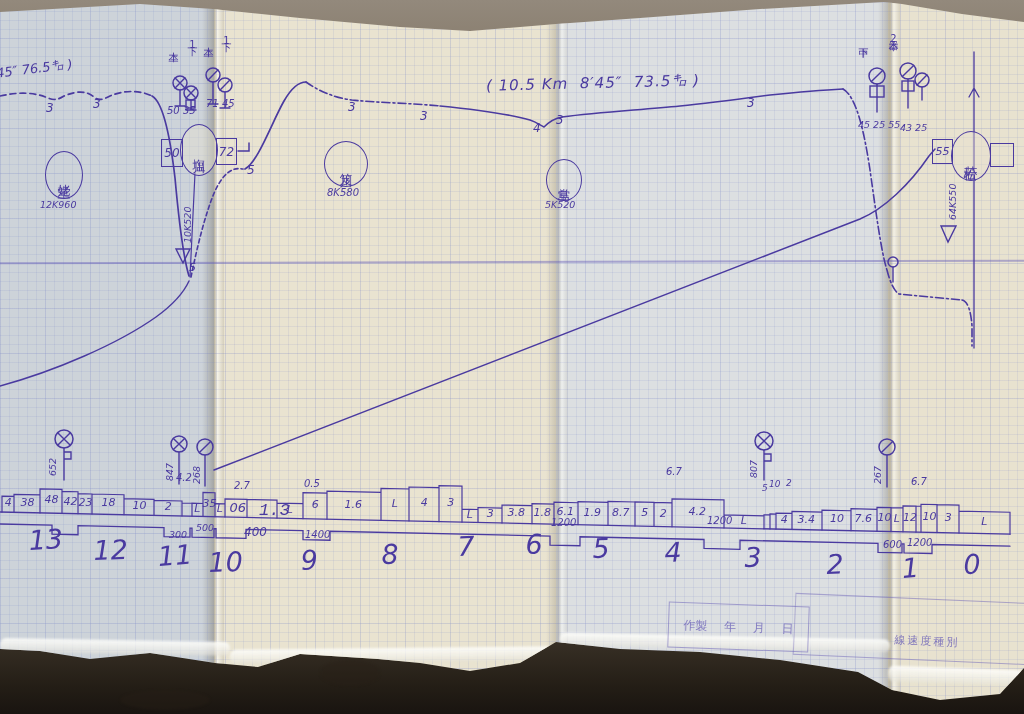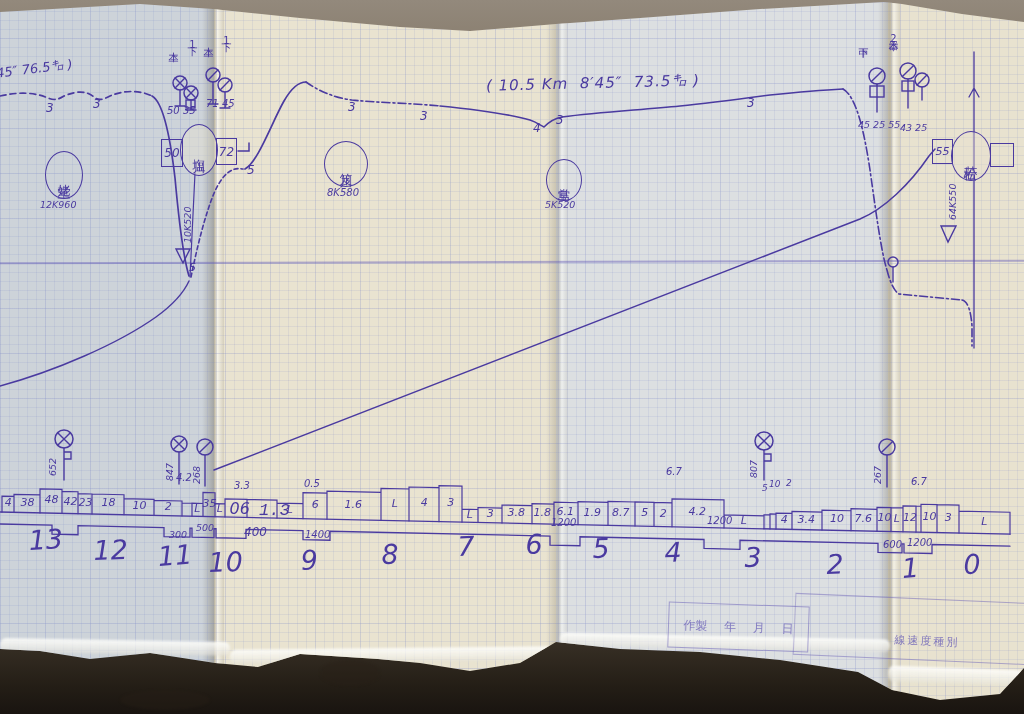--- a/index.html
+++ b/index.html
@@ -215,21 +215,21 @@
         <div class="lbl vert" style="left: 858px; top: 40px; font-size: 10px;">下中</div>
         <div class="lbl vert" style="left: 888px; top: 33px; font-size: 10px;">本器2</div>
         <div class="lbl" style="left: 183px; top: 243px; font-size: 9.5px; transform: rotate(-90deg); transform-origin: left top;">10K520</div>
         <div class="lbl" style="left: 948px; top: 220px; font-size: 9.5px; transform: rotate(-90deg); transform-origin: left top;">64K550</div>
         <div class="lbl" style="left: 48px; top: 476px; font-size: 9.5px; transform: rotate(-90deg); transform-origin: left top;">652</div>
         <div class="lbl" style="left: 165px; top: 481px; font-size: 9.5px; transform: rotate(-90deg); transform-origin: left top;">847</div>
         <div class="lbl" style="left: 192px; top: 484px; font-size: 9.5px; transform: rotate(-90deg); transform-origin: left top;">268</div>
         <div class="lbl" style="left: 749px; top: 478px; font-size: 9.5px; transform: rotate(-90deg); transform-origin: left top;">807</div>
         <div class="lbl" style="left: 873px; top: 484px; font-size: 9.5px; transform: rotate(-90deg); transform-origin: left top;">267</div>
         <div class="lbl" style="left: 176px; top: 473px; font-size: 10px;">4.2</div>
-        <div class="lbl" style="left: 234px; top: 481px; font-size: 10px;">3.3</div>
+        <div class="lbl" style="left: 234px; top: 481px; font-size: 10px;">2.7</div>
         <div class="lbl" style="left: 304px; top: 479px; font-size: 10px;">0.5</div>
         <div class="lbl" style="left: 666px; top: 467px; font-size: 10px;">6.7</div>
         <div class="lbl" style="left: 762px; top: 484px; font-size: 9px;">5</div>
         <div class="lbl" style="left: 769px; top: 480px; font-size: 9px;">10</div>
         <div class="lbl" style="left: 786px; top: 479px; font-size: 9px;">2</div>
         <div class="lbl" style="left: 911px; top: 477px; font-size: 10px;">6.7</div>
         <div class="lbl" style="left: 169px; top: 530px; font-size: 9.5px;">300</div>
         <div class="lbl" style="left: 196px; top: 523px; font-size: 9.5px;">500</div>
         <div class="lbl" style="left: 228px; top: 526px; font-size: 12px; margin-left: 16px;">400</div>
         <div class="lbl" style="left: 305px; top: 530px; font-size: 10px;">1400</div>
@@ -255,21 +255,21 @@
         <div class="lbl" style="left: 20.6px; top: 496.594px; font-size: 11px;">38</div>
         <div class="lbl" style="left: 44.6px; top: 494.122px; font-size: 11px;">48</div>
         <div class="lbl" style="left: 63.6px; top: 495.54px; font-size: 11px;">42</div>
         <div class="lbl" style="left: 78.6px; top: 496.87px; font-size: 11px;">23</div>
         <div class="lbl" style="left: 101.6px; top: 497.376px; font-size: 11px;">18</div>
         <div class="lbl" style="left: 132.6px; top: 500.058px; font-size: 11px;">10</div>
         <div class="lbl" style="left: 164.8px; top: 501.196px; font-size: 11px;">2</div>
         <div class="lbl" style="left: 194.3px; top: 502.845px; font-size: 11px;">L</div>
         <div class="lbl" style="left: 202.6px; top: 497.598px; font-size: 11px;">35</div>
         <div class="lbl" style="left: 216.8px; top: 503.34px; font-size: 11px;">L</div>
-        <div class="lbl" style="left: 229.6px; top: 501.192px; font-size: 16px;">06</div>
+        <div class="lbl" style="left: 229.6px; top: 501.192px; font-size: 13px;">06</div>
         <div class="lbl" style="left: 259px; top: 501.764px; font-size: 17px; font-family: Liberation Mono, monospace;">1.3</div>
         <div class="lbl" style="left: 286.8px; top: 503.88px; font-size: 11px;">L</div>
         <div class="lbl" style="left: 311.8px; top: 498.93px; font-size: 11px;">6</div>
         <div class="lbl" style="left: 344.4px; top: 498.788px; font-size: 11px;">1.6</div>
         <div class="lbl" style="left: 391.8px; top: 497.69px; font-size: 11px;">L</div>
         <div class="lbl" style="left: 420.8px; top: 497.328px; font-size: 11px;">4</div>
         <div class="lbl" style="left: 447.3px; top: 496.911px; font-size: 11px;">3</div>
         <div class="lbl" style="left: 466.8px; top: 508.84px; font-size: 11px;">L</div>
         <div class="lbl" style="left: 486.8px; top: 508.28px; font-size: 11px;">3</div>
         <div class="lbl" style="left: 507.4px; top: 507.374px; font-size: 11px;">3.8</div>

